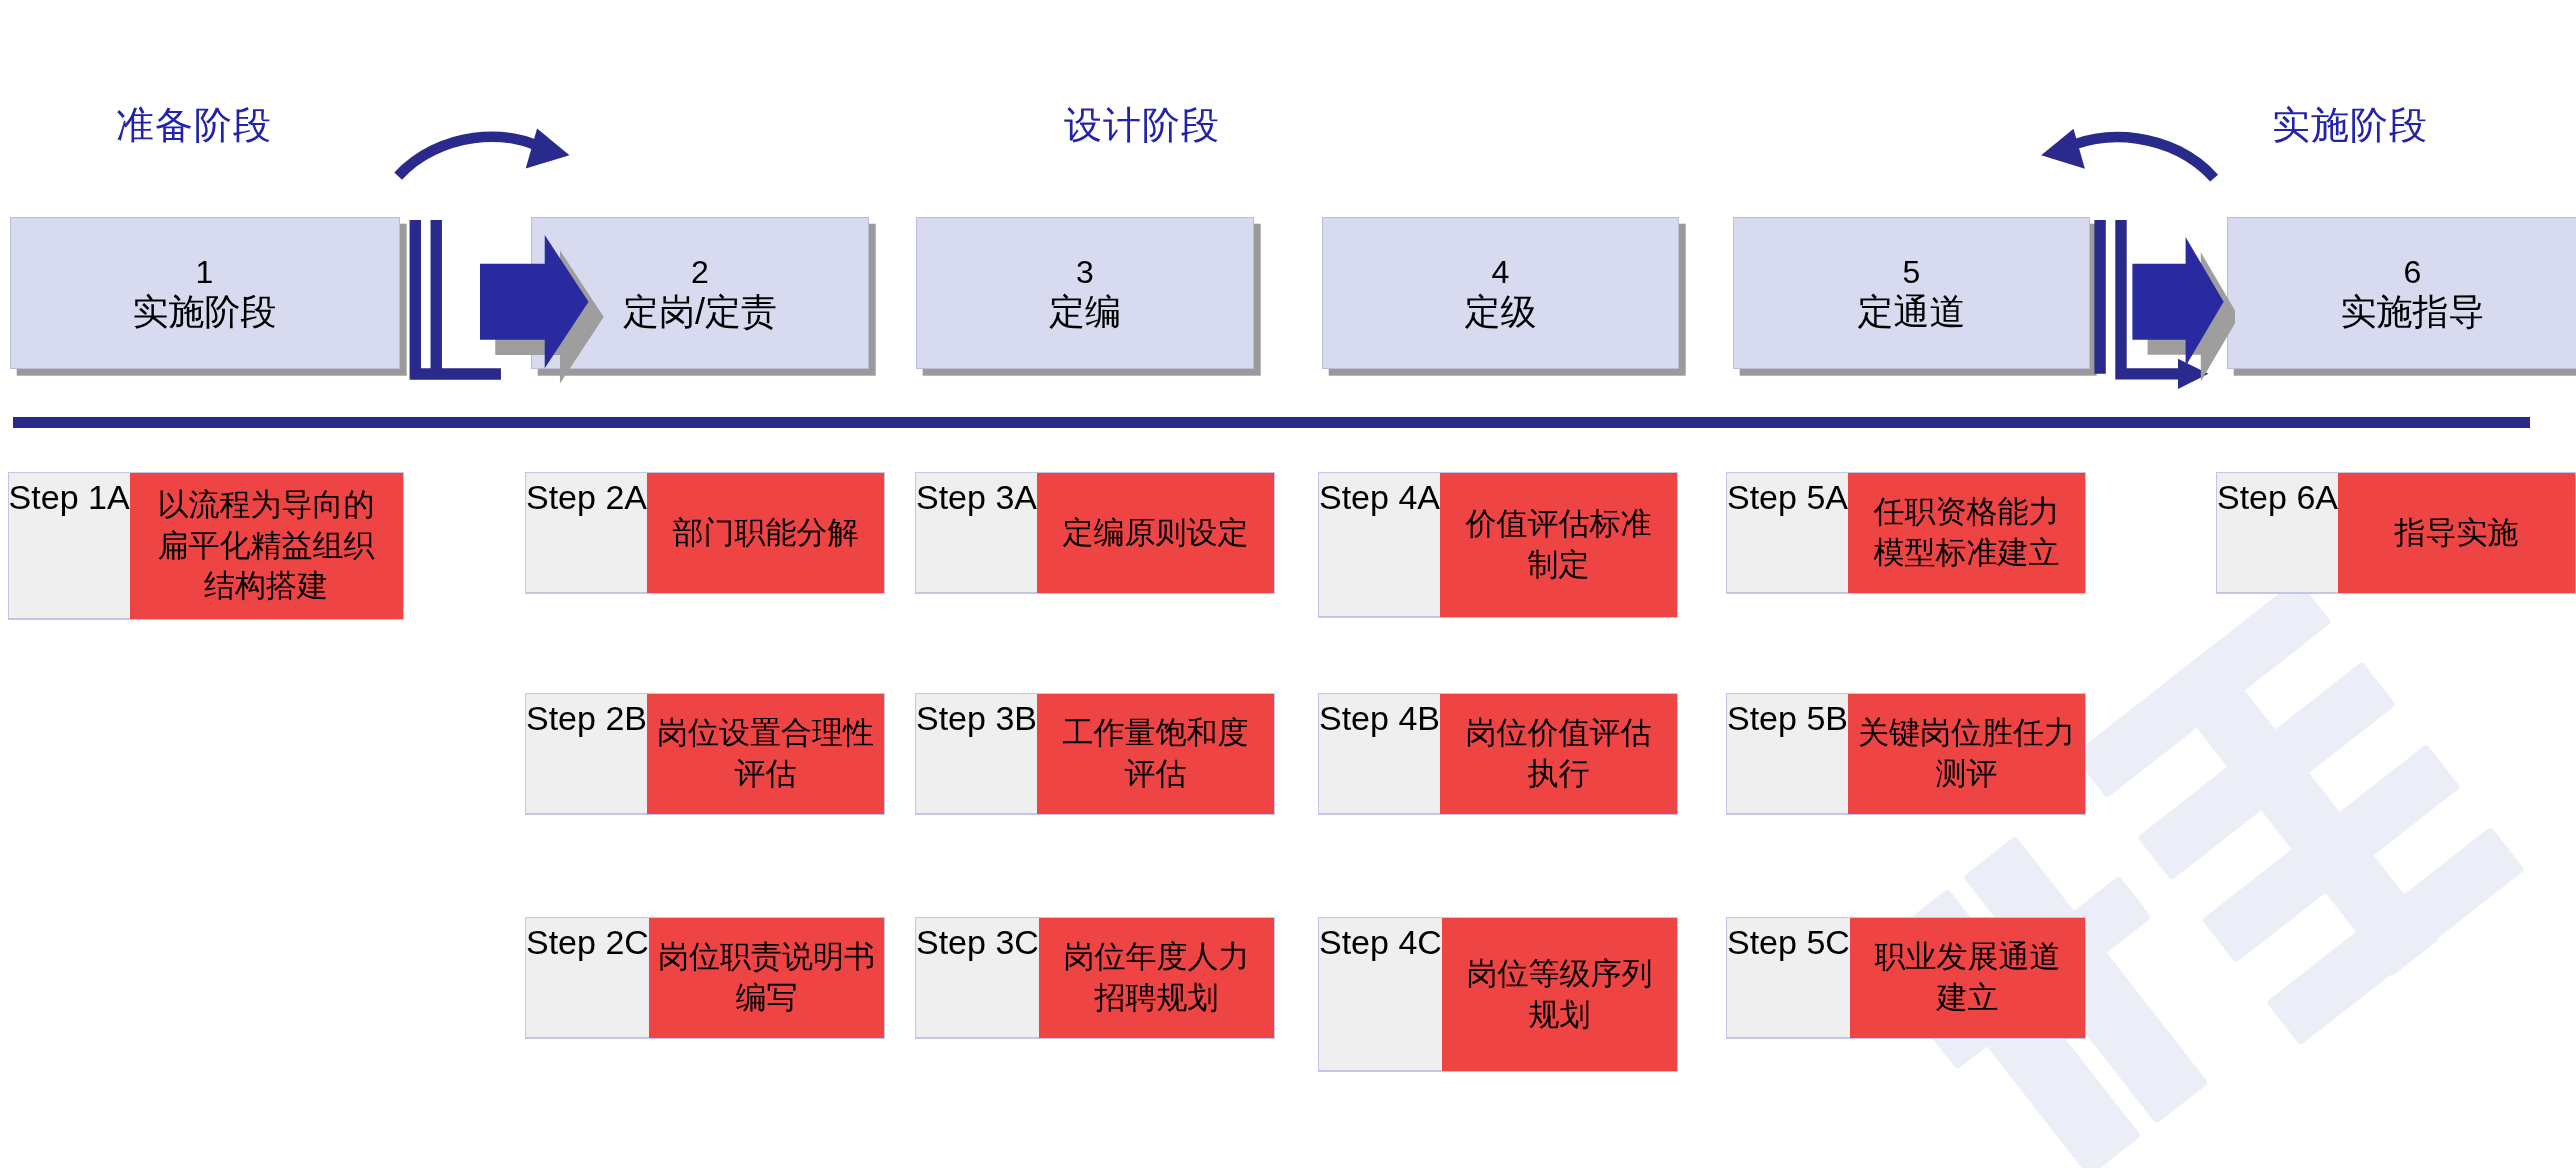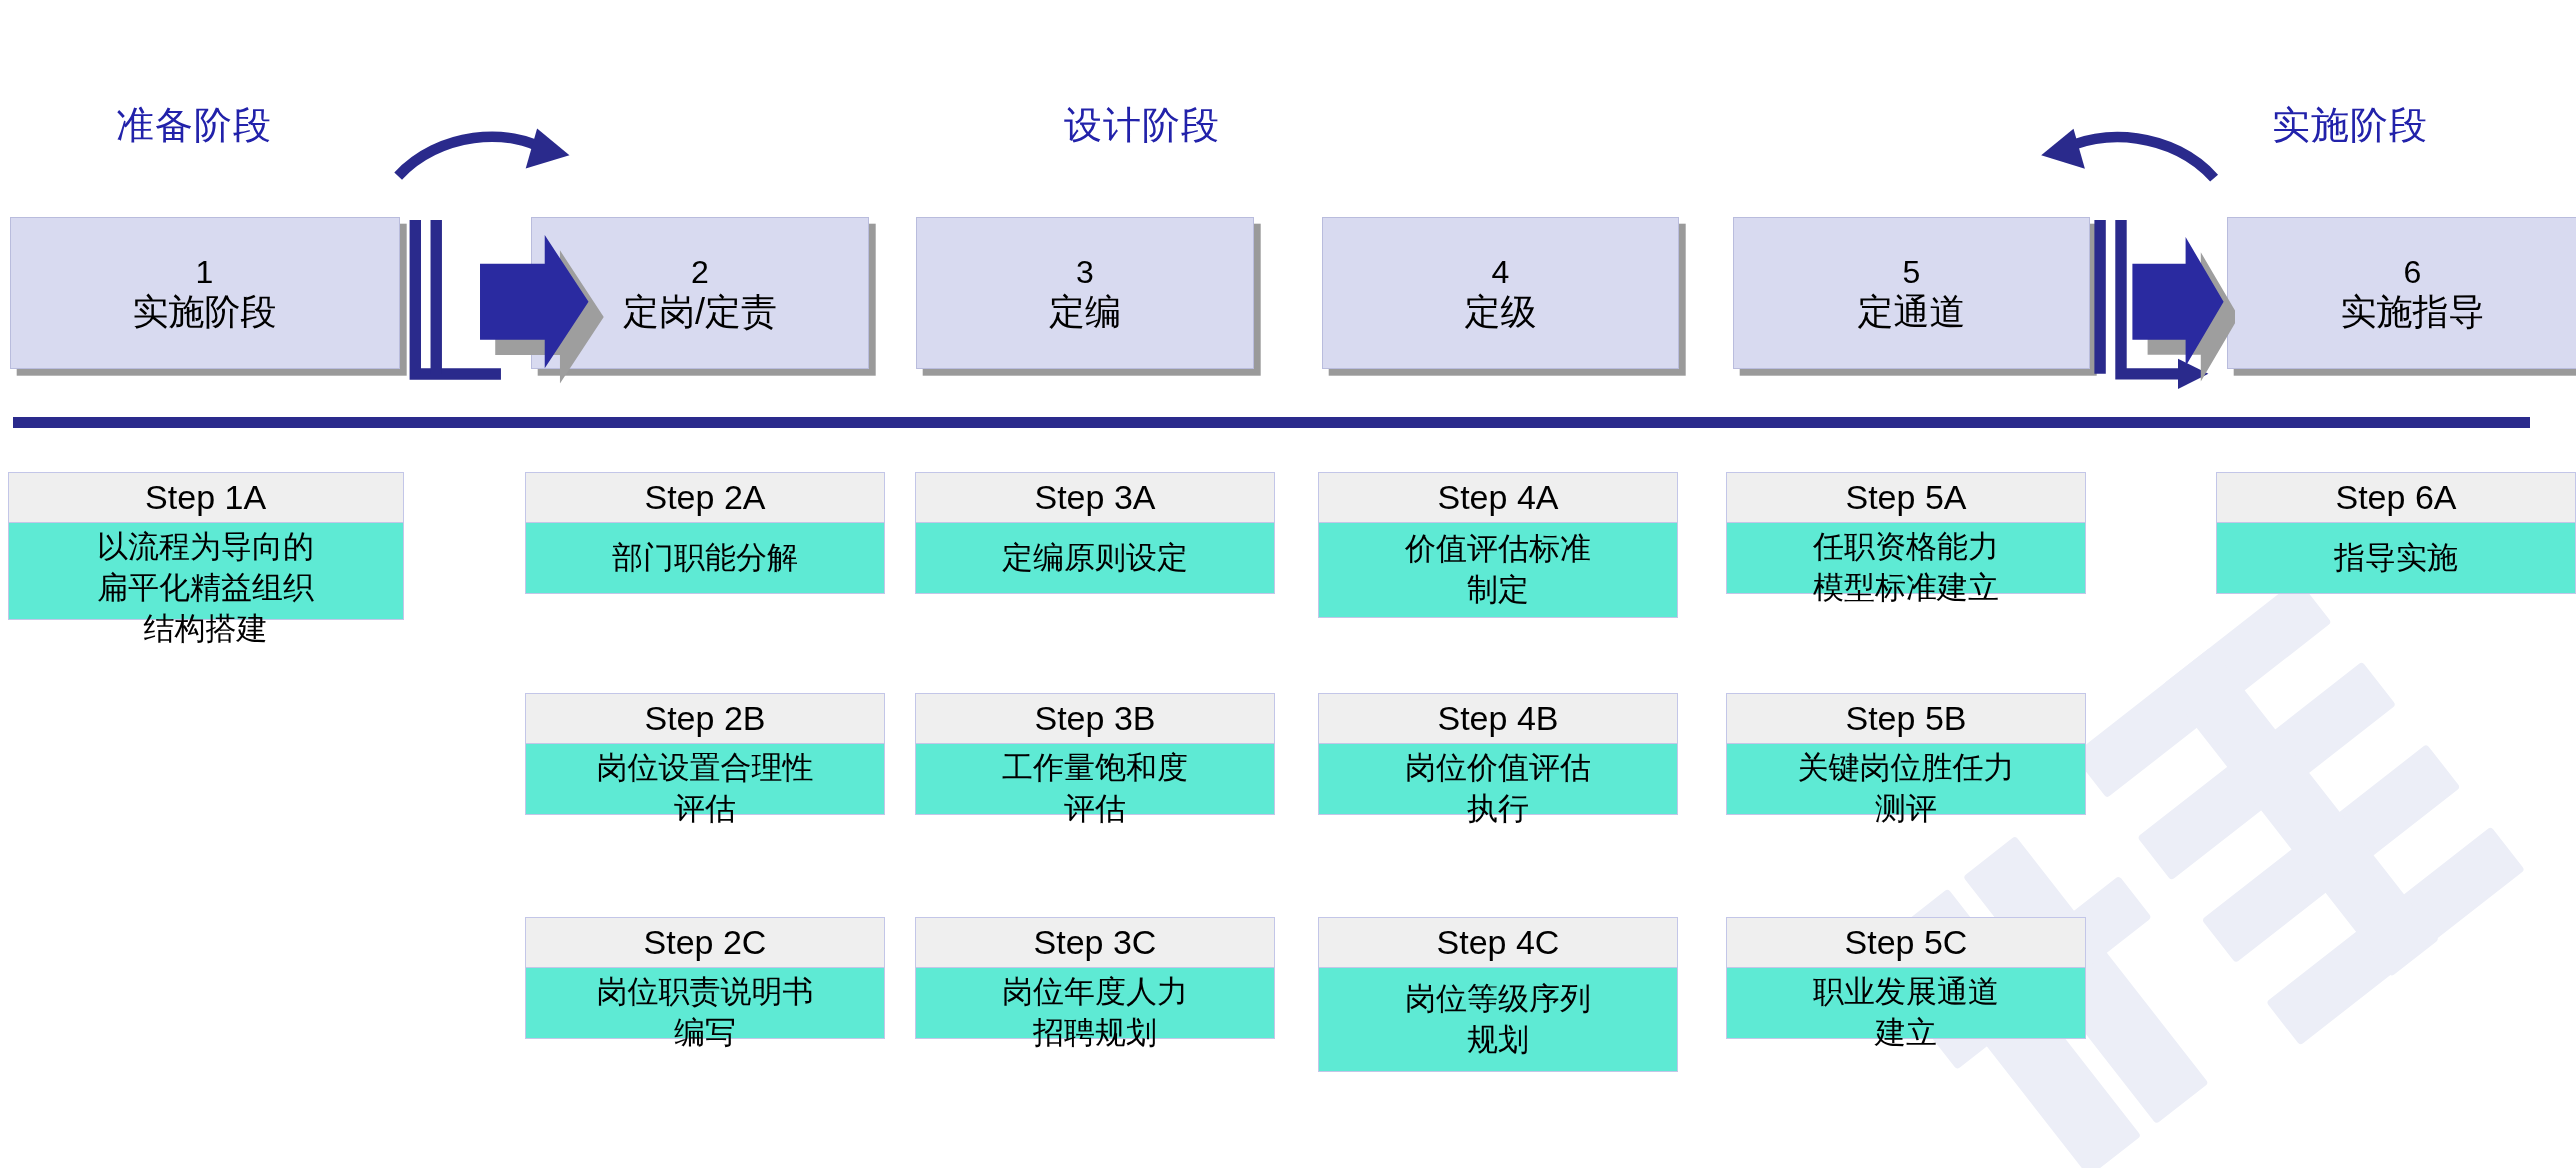--- a/index.html
+++ b/index.html
@@ -70,24 +70,24 @@
     width: 2517px; height: 10.5px;
     background: #2a2a8c;
     z-index: 2;
   }
 
   
   .step-card {
     position: absolute;
     box-sizing: border-box;
     border: 1.9px solid #c3c6e8;
-    background: #5eead4;
+    background: #ef4444;
     z-index: 3;
     display: flex;
-    flex-direction: column;
+    flex-direction: row;
   }
   .step-head {
     background: #efefef;
     border-bottom: 1.9px solid #c3c6e8;
     text-align: center;
     font-size: 34px;
     color: #000;
     padding: 6.7px 0 8.6px 0;
     line-height: 1.0;
     white-space: nowrap;

